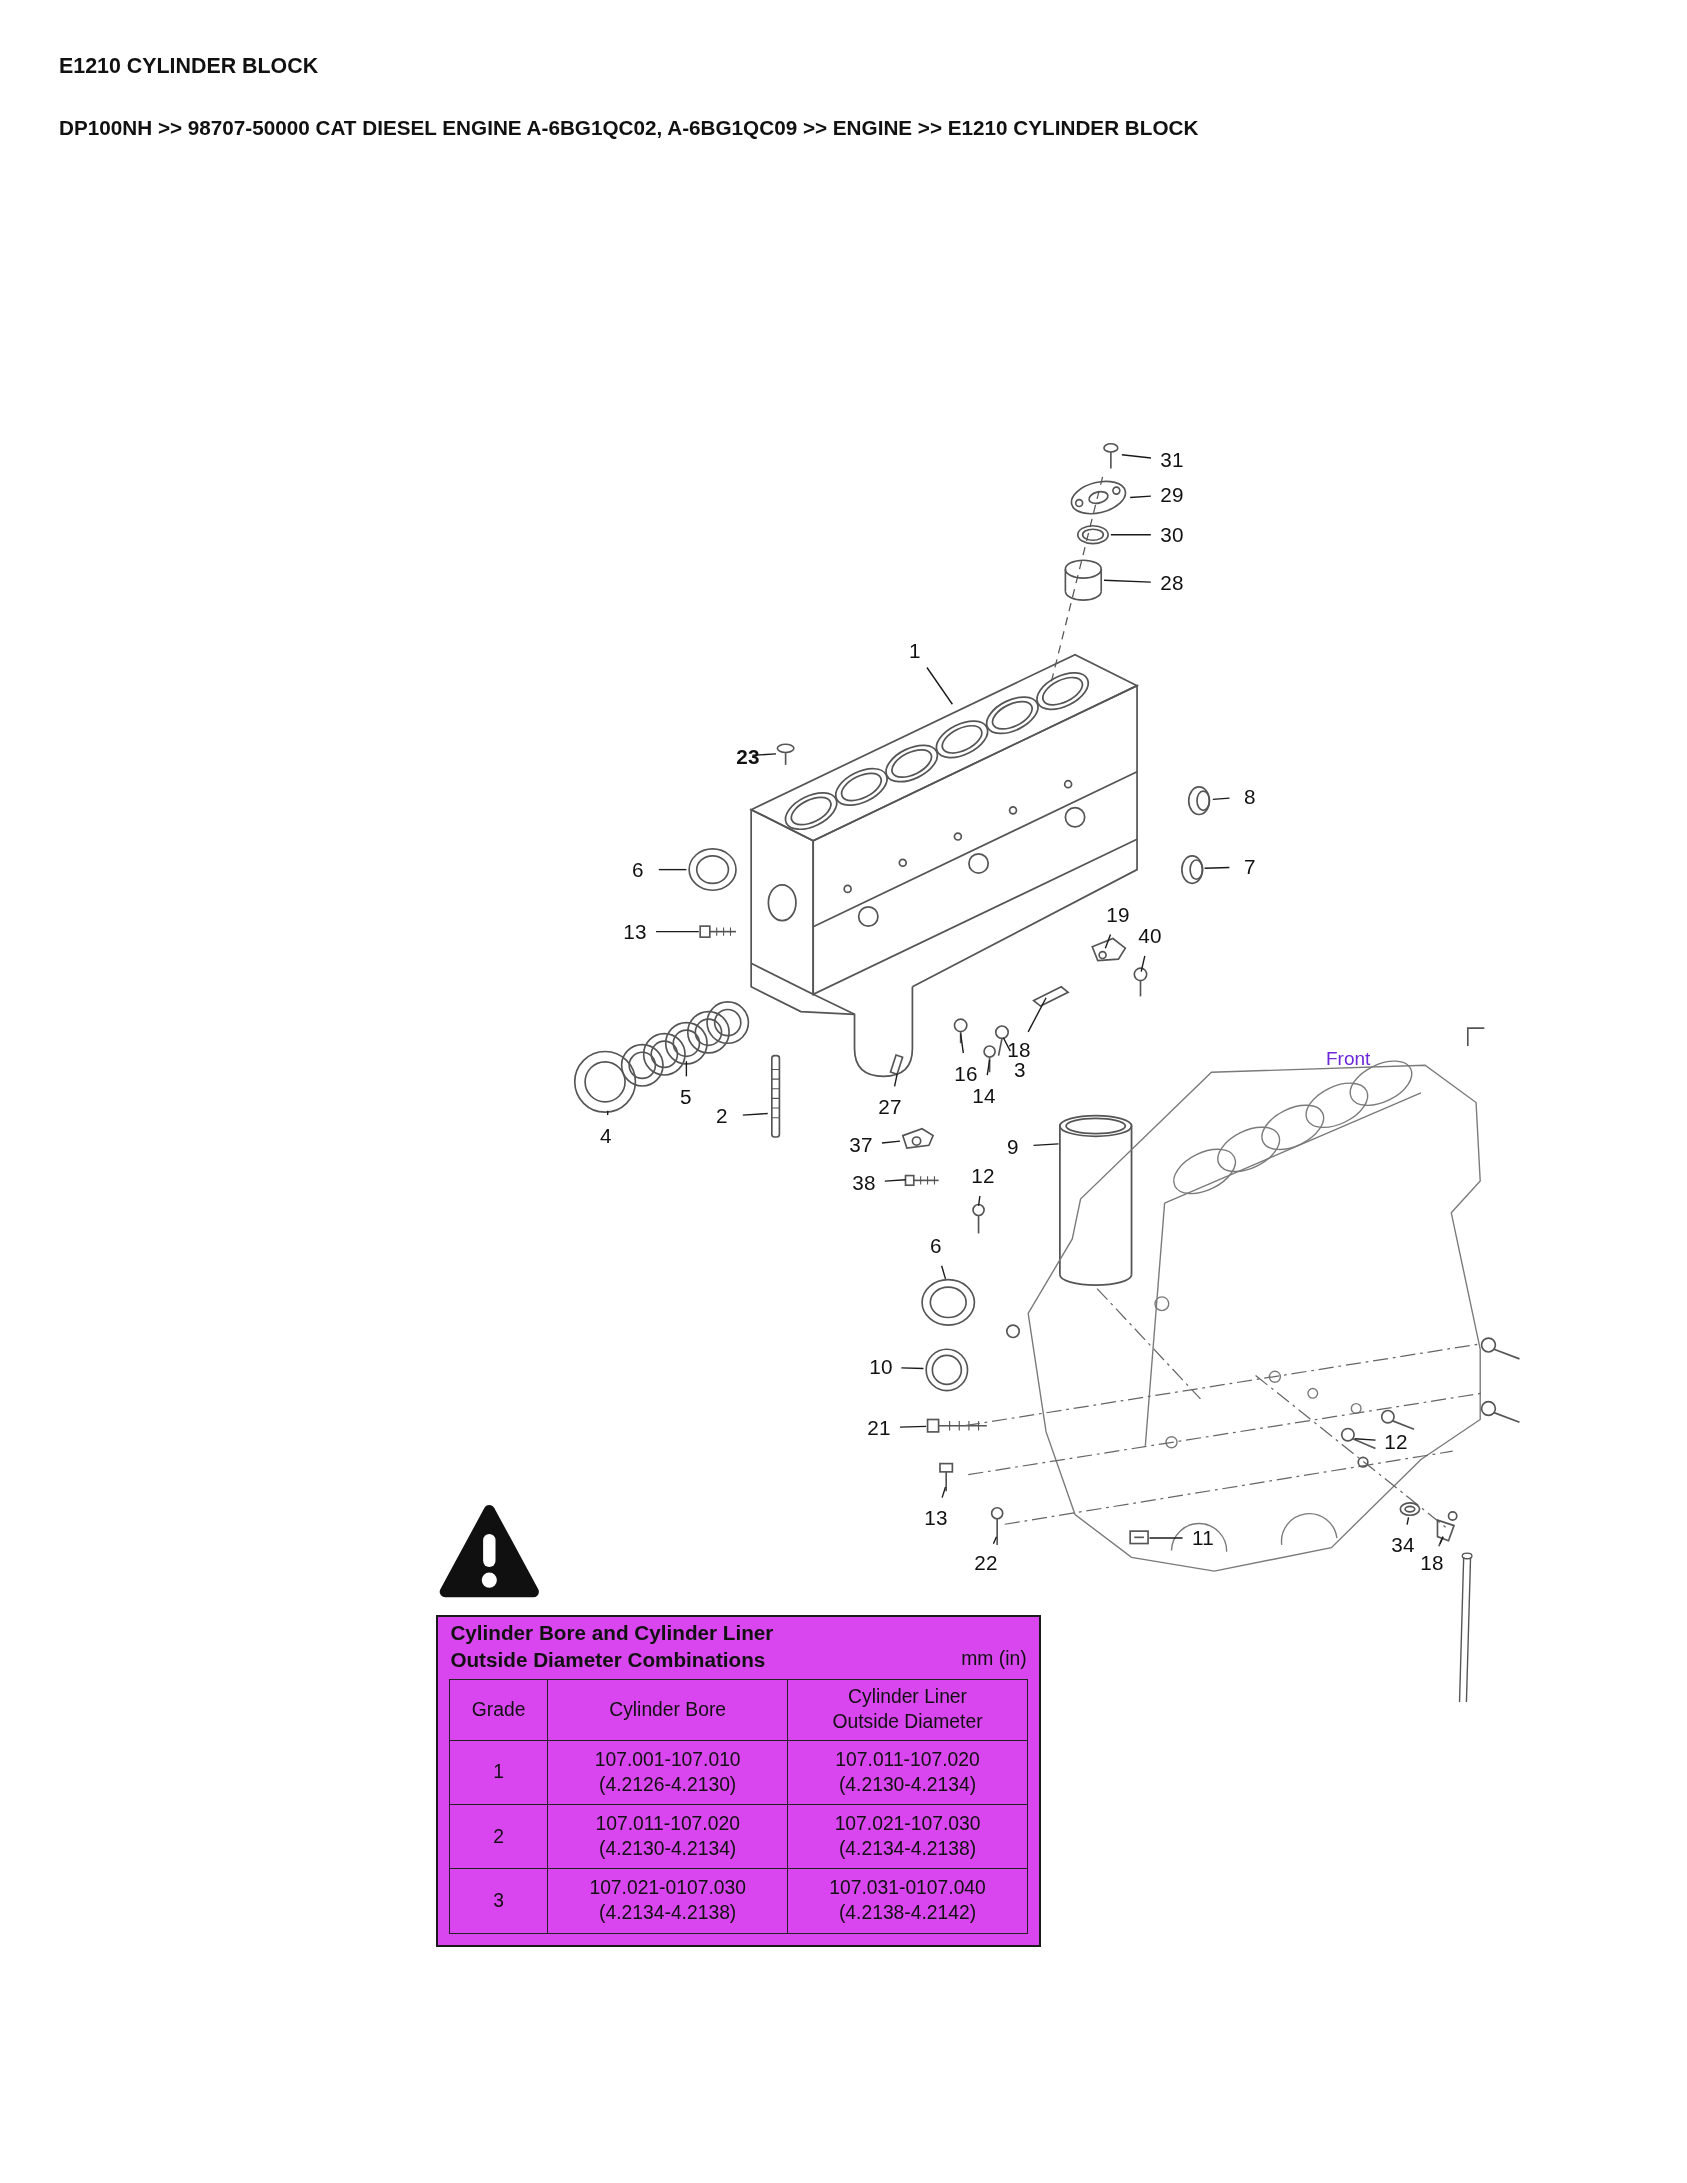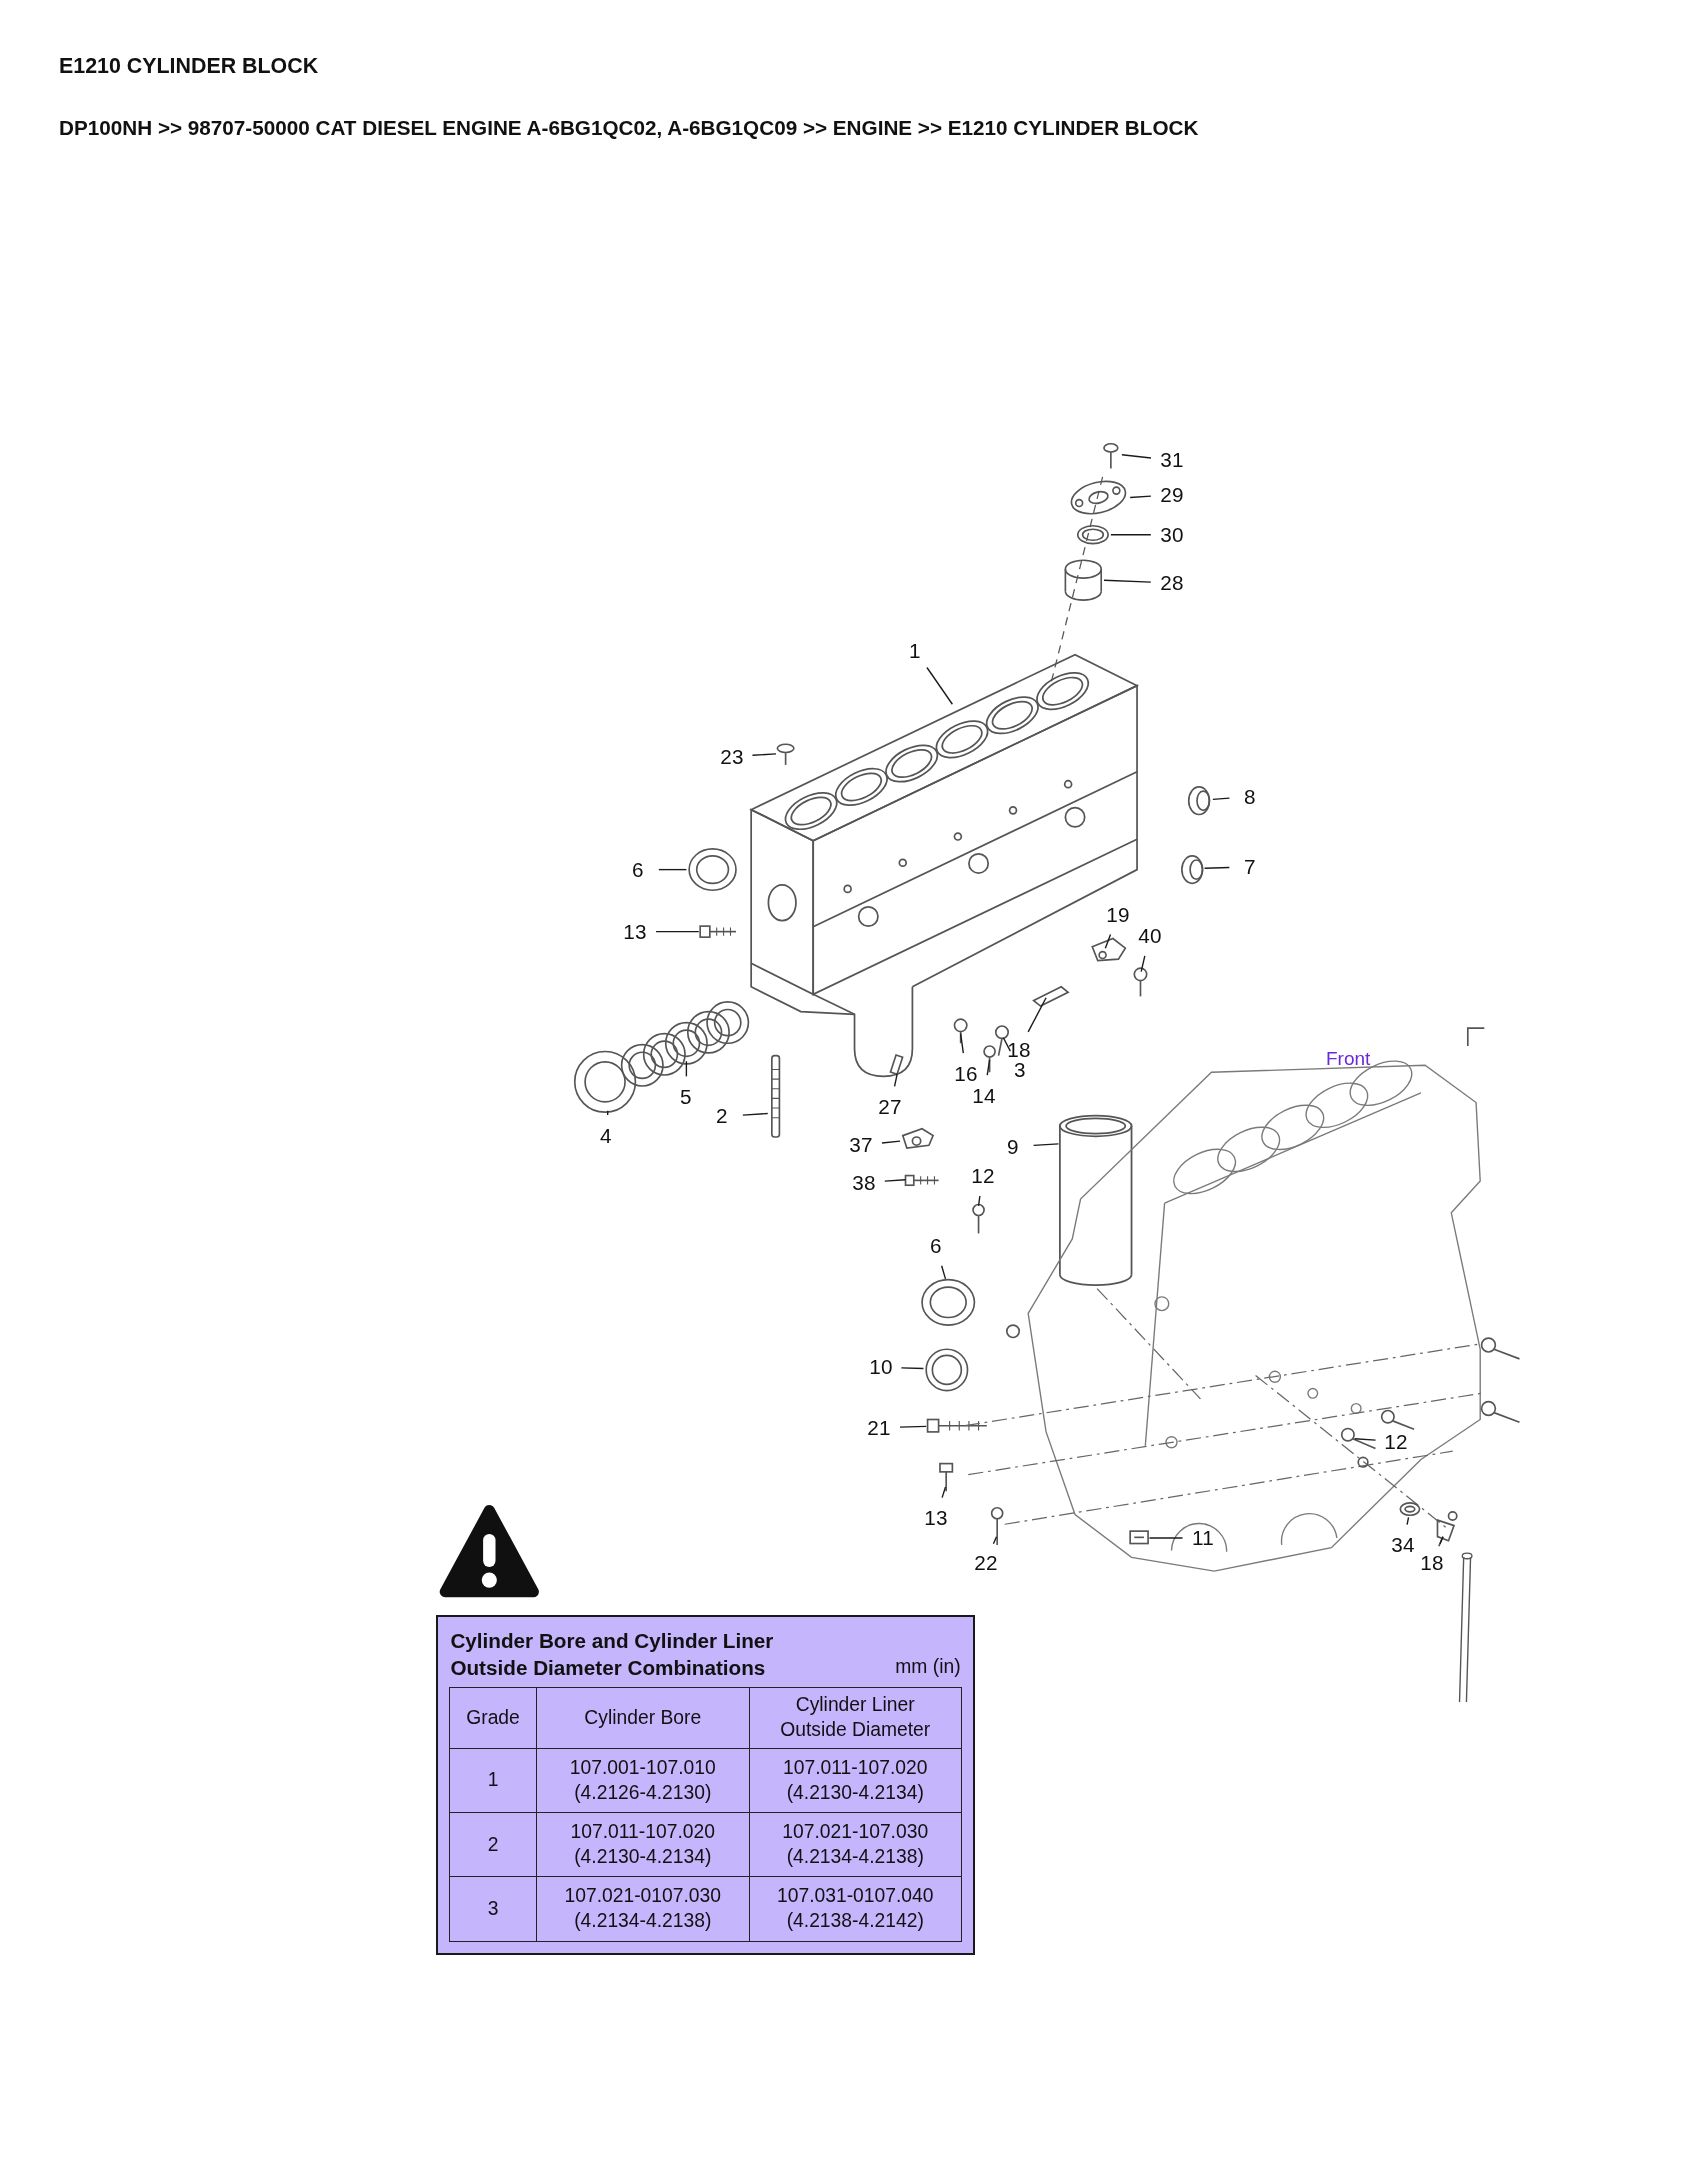--- a/index.html
+++ b/index.html
@@ -21,23 +21,23 @@
   #callouts{position:absolute;left:0;top:0;width:100%;height:100%;pointer-events:none;text-align:center;}
   .callout{
     position:absolute;transform:translate(-50%,-50%);
     font-size:20.7px;color:#111;letter-spacing:0.3px;white-space:nowrap;
   }
   .front-label{
     position:absolute;left:1326px;top:1048px;font-size:19px;color:#6d28d9;
   }
   
   .spec-box{
-    position:absolute;left:436px;top:1615px;width:539px;
-    border:2.1px solid #1a1a1a;background:#c4b5fd;box-sizing:border-box;
-    padding:8px 11px 11px 11px;
+    position:absolute;left:436px;top:1615px;width:605px;
+    border:2.1px solid #1a1a1a;background:#d946ef;box-sizing:border-box;
+    padding:0 11px 11px 11px;
   }
   .spec-title1{font-size:20.7px;font-weight:700;margin:4.1px 1.4px 0 1.4px;}
   .spec-title2{
     display:flex;justify-content:space-between;align-items:flex-start;
     font-size:20.7px;font-weight:700;margin:2.8px 1.4px 6.9px 1.4px;
   }
   .spec-unit{font-size:19.3px;font-weight:400;}
   .spec-box table{width:100%;border-collapse:collapse;table-layout:fixed;}
   .spec-box th,.spec-box td{
     border:1.7px solid #222;font-size:19.3px;font-weight:400;text-align:center;
@@ -295,21 +295,21 @@
         <line x1="2089.6" y1="2240.4" x2="2094" y2="2230"></line>
       </g>
   </svg>
 
   <div id="callouts">
       <div class="callout" style="left: 1172px; top: 460px;">31</div>
       <div class="callout" style="left: 1172px; top: 495px;">29</div>
       <div class="callout" style="left: 1172px; top: 535px;">30</div>
       <div class="callout" style="left: 1172px; top: 583px;">28</div>
       <div class="callout" style="left: 915px; top: 651px;">1</div>
-      <div class="callout" style="left: 732px; top: 757px;">23</div>
+      <div class="callout" style="left: 748px; top: 757px; font-weight: bold;">23</div>
       <div class="callout" style="left: 1250px; top: 797px;">8</div>
       <div class="callout" style="left: 638px; top: 870px;">6</div>
       <div class="callout" style="left: 1250px; top: 867px;">7</div>
       <div class="callout" style="left: 635px; top: 932px;">13</div>
       <div class="callout" style="left: 1118px; top: 915px;">19</div>
       <div class="callout" style="left: 1150px; top: 936px;">40</div>
       <div class="callout" style="left: 1019px; top: 1050px;">18</div>
       <div class="callout" style="left: 966px; top: 1074px;">16</div>
       <div class="callout" style="left: 1020px; top: 1070px;">3</div>
       <div class="callout" style="left: 984px; top: 1096px;">14</div>

